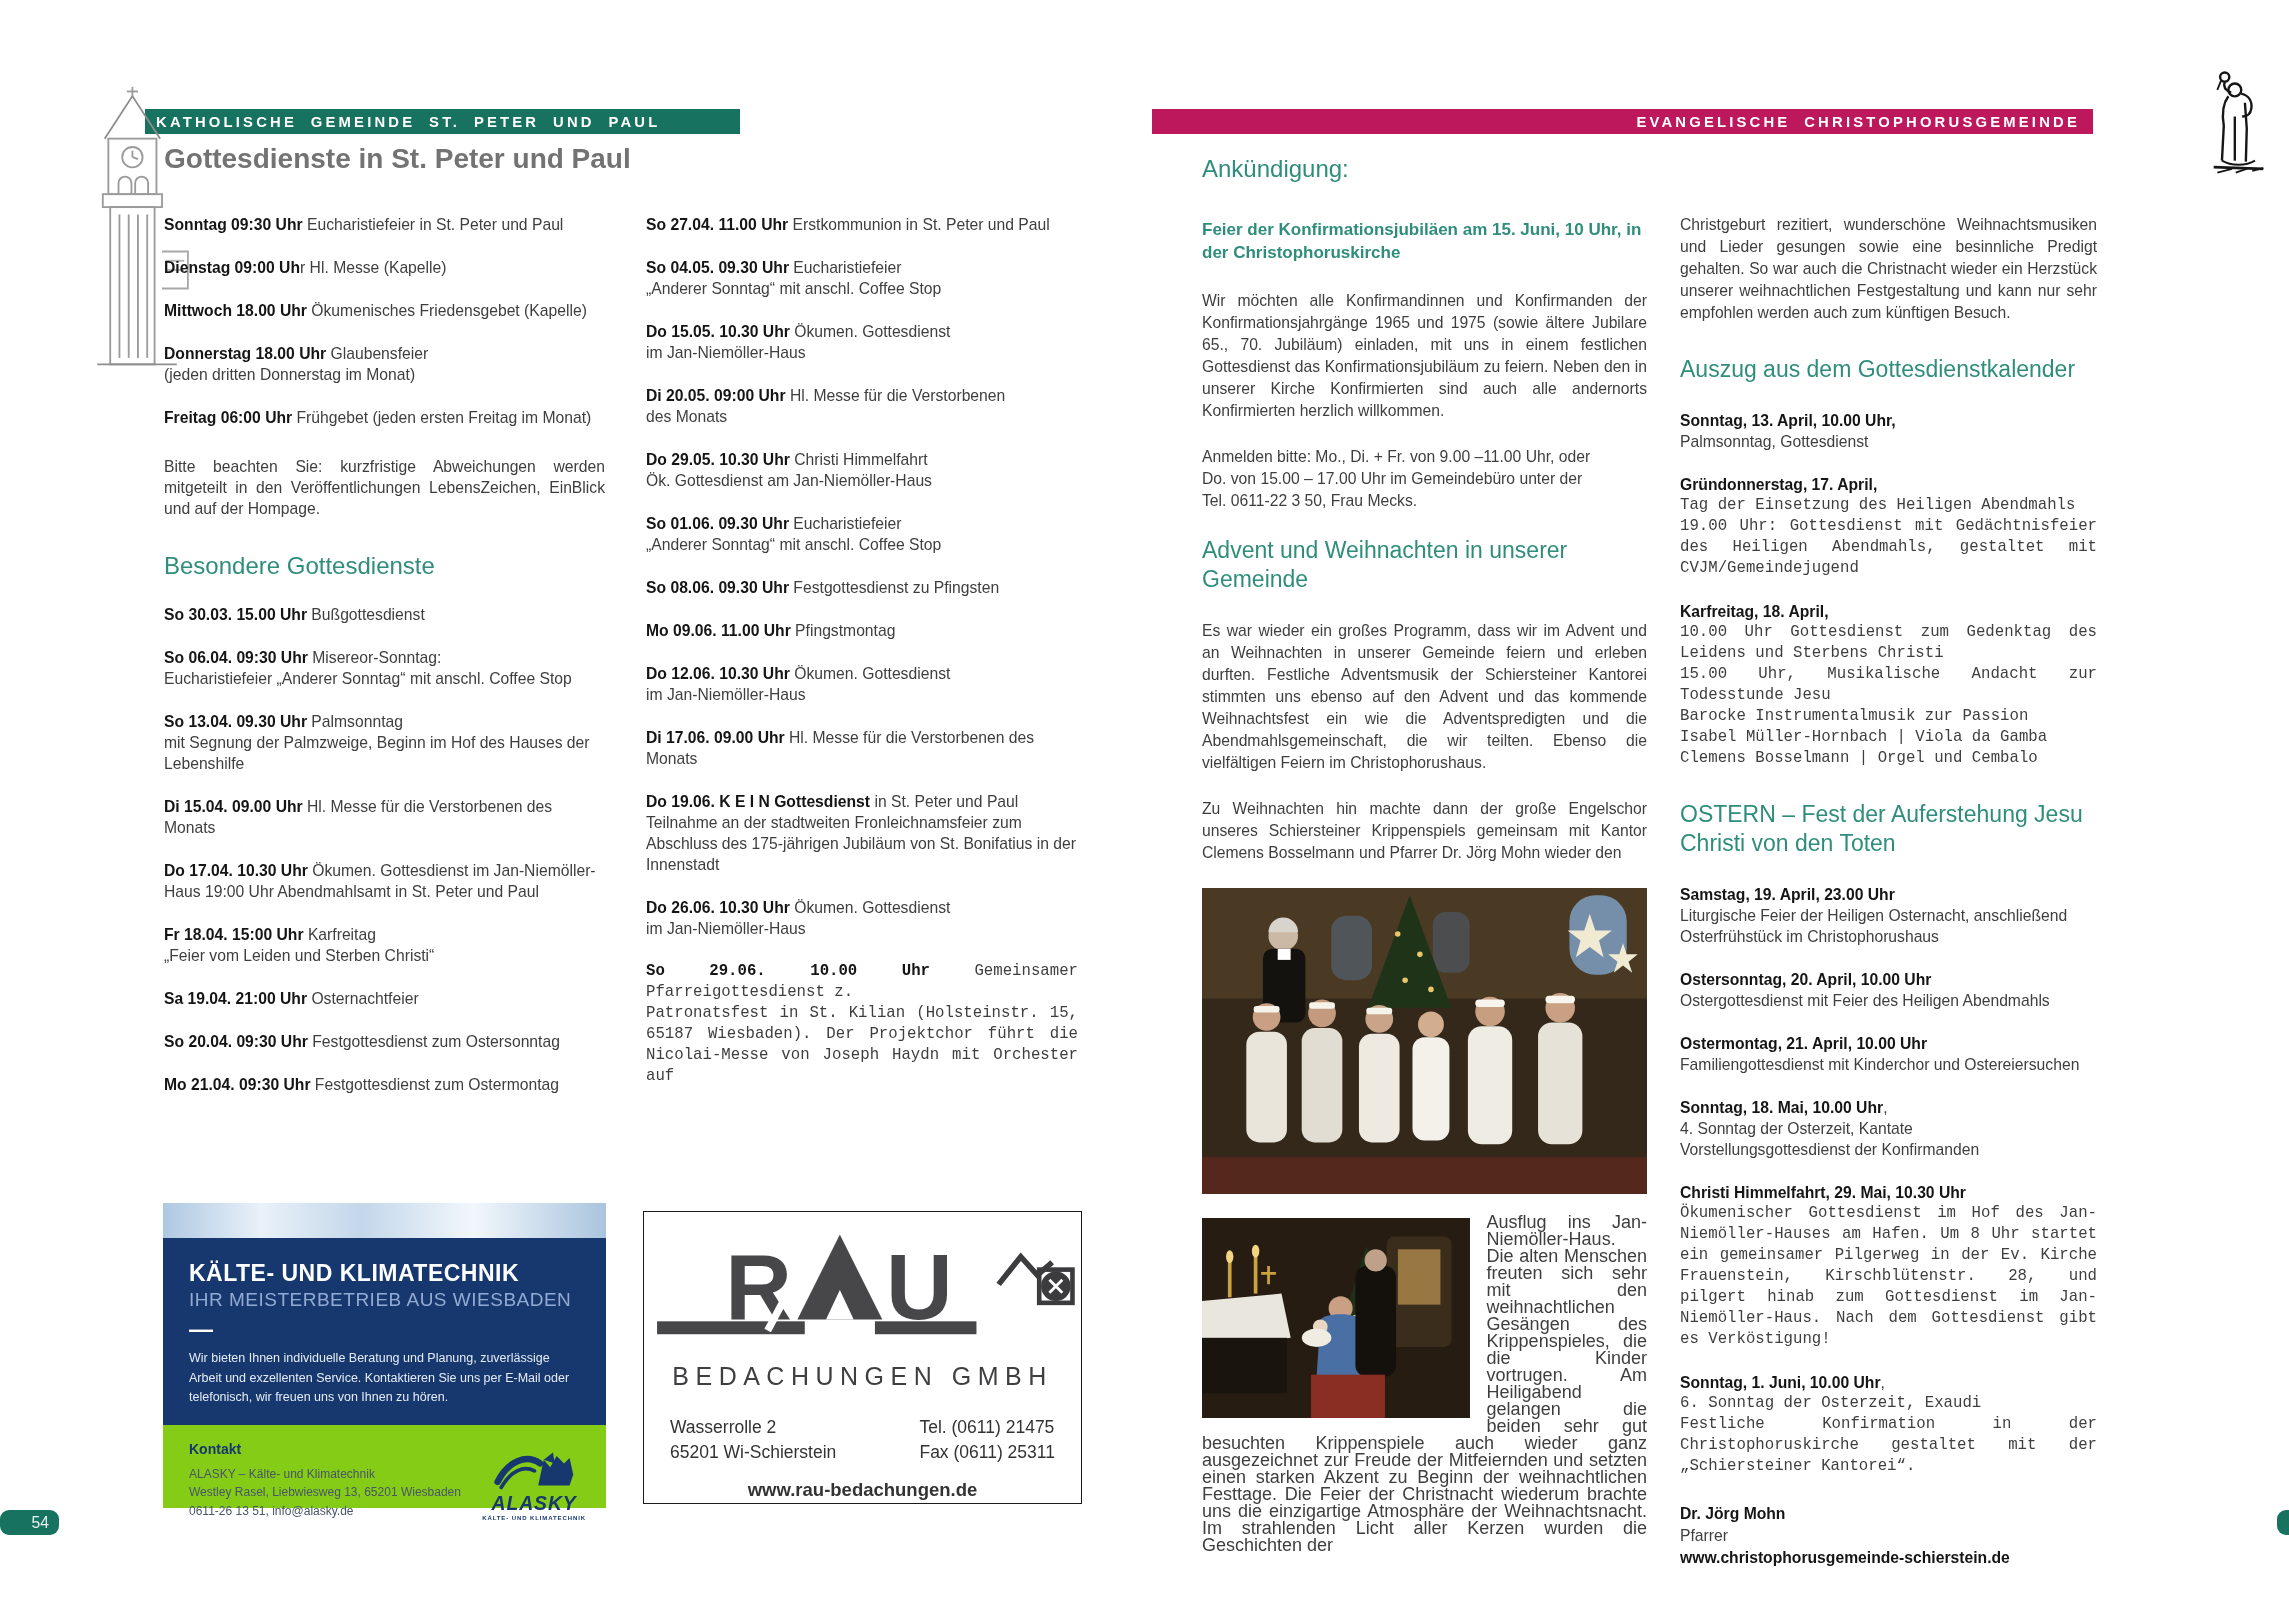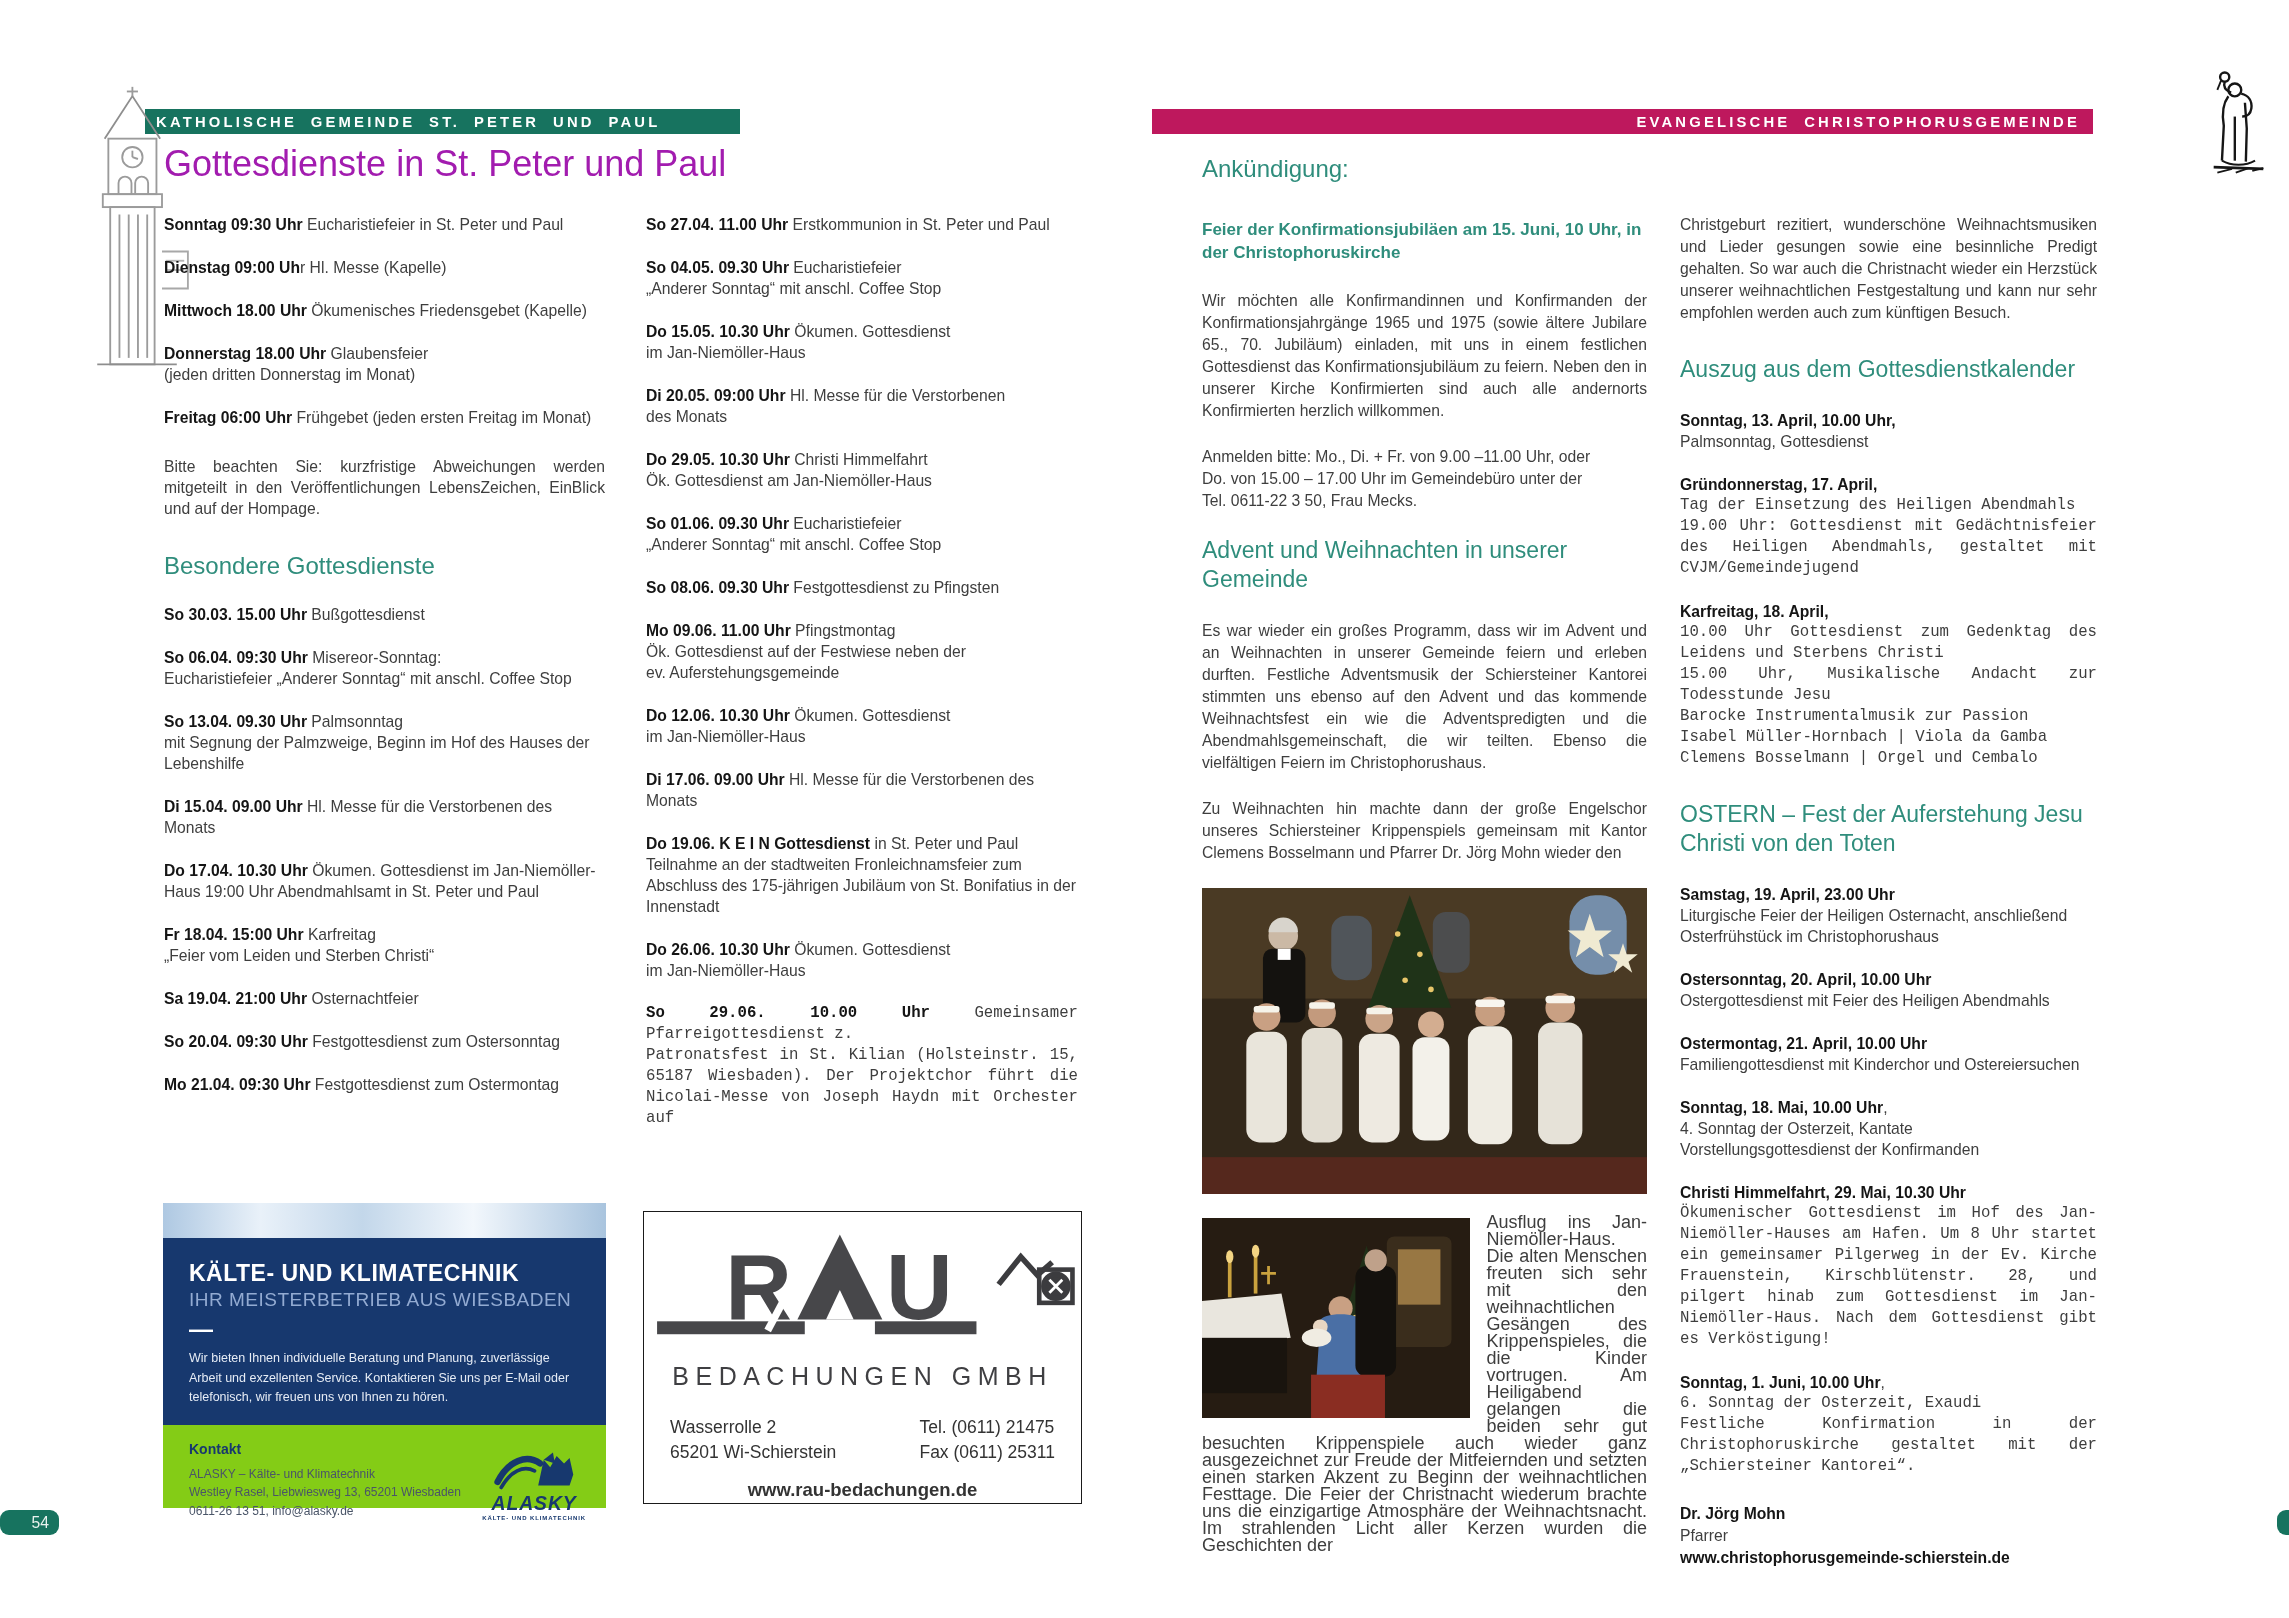--- a/index.html
+++ b/index.html
@@ -9,21 +9,21 @@
   }
   
   .bar{position:absolute;top:109px;height:25px;color:#fff;font-weight:bold;
        font-size:14.8px;letter-spacing:3.2px;word-spacing:6.5px;line-height:26px;box-sizing:border-box;}
   .bar-left{left:145px;width:595px;background:#17735f;padding-left:11px;}
   .bar-right{left:1152px;width:941px;background:#be185d;text-align:right;padding-right:13px;}
   
   .logo-church{position:absolute;left:88px;top:85px;width:111px;height:291px;}
   .logo-statue{position:absolute;left:2210px;top:66px;width:57px;height:109px;}
   
-  .page-title{position:absolute;left:164px;top:143px;font-size:36px;font-weight:normal;color:#a21caf;}
+  .page-title{position:absolute;left:164px;top:143px;font-size:28px;font-weight:bold;color:#737373;}
   .announce-title{position:absolute;left:1202px;top:155px;font-size:24px;color:#2f8d7c;}
   
   .col{position:absolute;}
   .colA{left:164px;top:214px;width:441px;}
   .colB{left:646px;top:214px;width:432px;}
   .colC{left:1202px;top:218px;width:445px;}
   .colD{left:1680px;top:214px;width:417px;}
   
   .entry{margin-bottom:22px;font-size:15.7px;line-height:21px;color:#3e3e3e;}
   .efirst{}
@@ -194,22 +194,20 @@
       </div>
       <div class="entry">
         <div class="efirst"><span class="eb">So 01.06. 09.30 Uhr</span><span> Eucharistiefeier</span></div>
         <div class="ebody">„Anderer Sonntag“ mit anschl. Coffee Stop</div>
       </div>
       <div class="entry">
         <div class="efirst"><span class="eb">So 08.06. 09.30 Uhr</span><span> Festgottesdienst zu Pfingsten</span></div>
       </div>
       <div class="entry">
         <div class="efirst"><span class="eb">Mo 09.06. 11.00 Uhr</span><span> Pfingstmontag</span></div>
-        <div class="ebody">Ök. Gottesdienst auf der Festwiese neben der
-ev. Auferstehungsgemeinde</div>
       </div>
       <div class="entry">
         <div class="efirst"><span class="eb">Do 12.06. 10.30 Uhr</span><span> Ökumen. Gottesdienst</span></div>
         <div class="ebody">im Jan-Niemöller-Haus</div>
       </div>
       <div class="entry">
         <div class="efirst"><span class="eb">Di 17.06. 09.00 Uhr</span><span> Hl. Messe für die Verstorbenen des Monats</span></div>
       </div>
       <div class="entry">
         <div class="efirst"><span class="eb">Do 19.06. K E I N Gottesdienst</span><span> in St. Peter und Paul</span></div>

